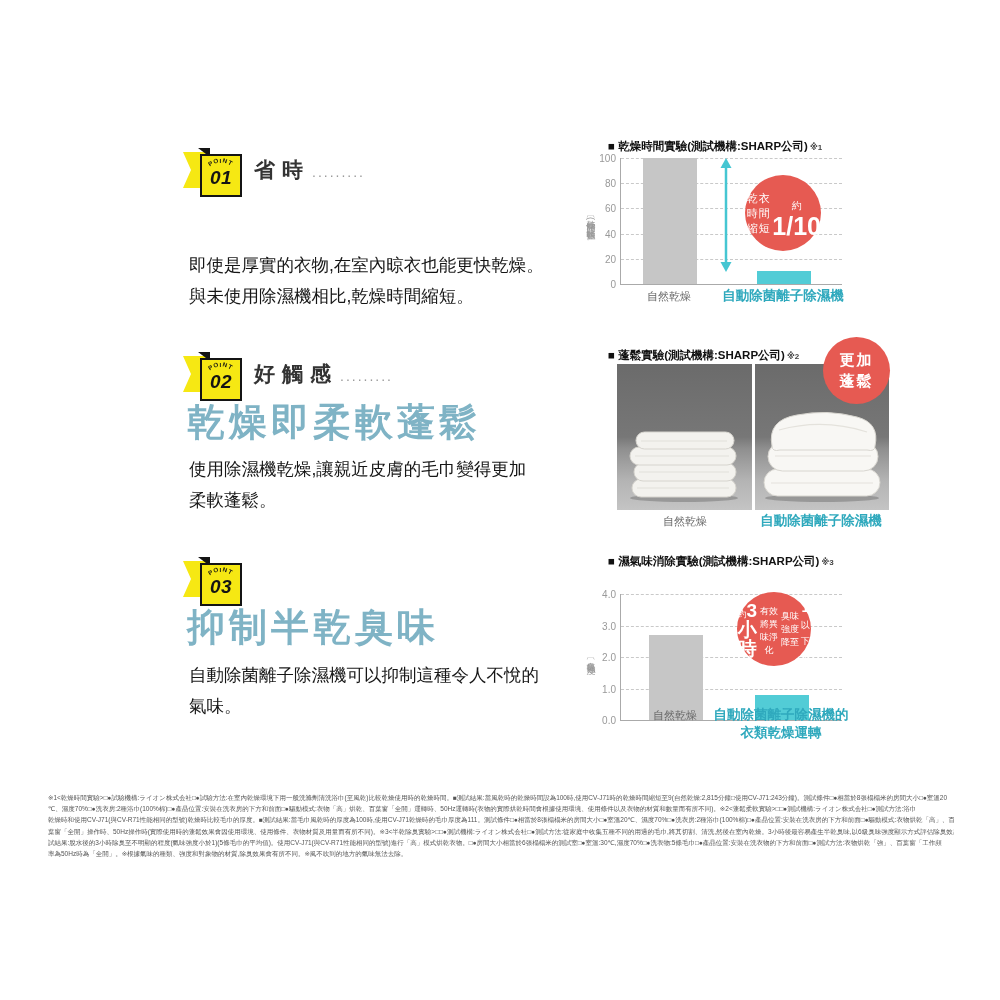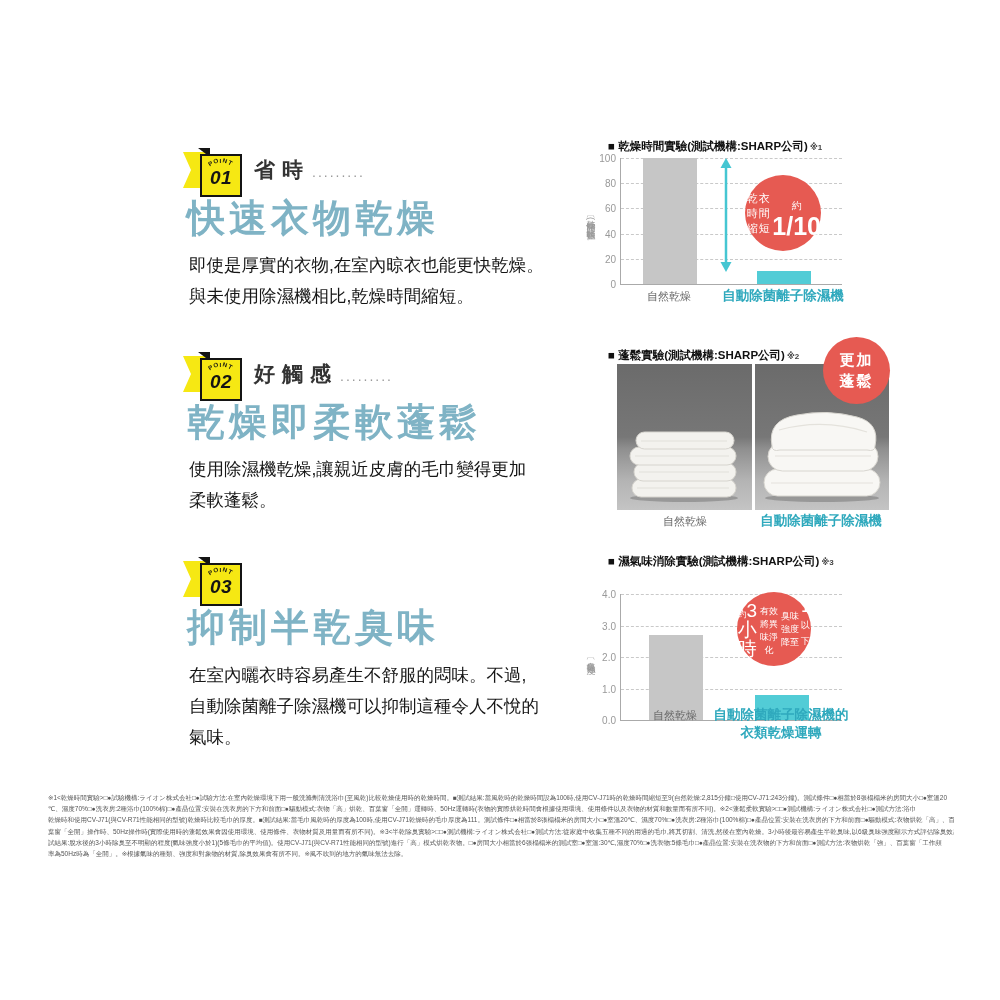--- a/index.html
+++ b/index.html
@@ -69,21 +69,20 @@
         <text font-size="6.2" font-weight="bold" fill="#141414" letter-spacing="1">
           <textPath href="#arc1" startOffset="2">POINT</textPath>
         </text>
       </svg>
       <div class="num">01</div>
     </div>
   </div>
   <div class="sec-label" style="top:156px">
     <span>省時</span><span class="dots">.........</span>
   </div>
-  <div class="sec-heading" style="top:193px">快速衣物乾燥</div>
   <div class="sec-body" style="top:250px">
     <div>即使是厚實的衣物,在室內晾衣也能更快乾燥。</div>
     <div>與未使用除濕機相比,乾燥時間縮短。</div>
   </div>
 
   <div class="panel" style="top:137px;height:175px">
     <div class="c-title">
       <span>■ 乾燥時間實驗(測試機構:SHARP公司)</span><span class="ref">※1</span>
     </div>
     <div class="plot" style="top:21px">
@@ -199,21 +198,20 @@
           </defs>
         <text font-size="6.2" font-weight="bold" fill="#141414" letter-spacing="1">
           <textPath href="#arc3" startOffset="2">POINT</textPath>
         </text>
       </svg>
       <div class="num">03</div>
     </div>
   </div>
   <div class="sec-heading" style="top:602px">抑制半乾臭味</div>
   <div class="sec-body" style="top:660px">
-    <div>在室內曬衣時容易產生不舒服的悶味。不過,</div>
     <div>自動除菌離子除濕機可以抑制這種令人不悅的</div>
     <div>氣味。</div>
   </div>
 
   <div class="panel" style="top:552px;height:210px">
     <div class="c-title">
       <span>■ 濕氣味消除實驗(測試機構:SHARP公司)</span><span class="ref">※3</span>
     </div>
     <div class="plot" style="top:42px">
       <div class="grid" style="top:0"></div>
@@ -224,21 +222,21 @@
       <span class="ytick" style="top:25%">3.0</span>
       <span class="ytick" style="top:50%">2.0</span>
       <span class="ytick" style="top:75%">1.0</span>
       <span class="ytick" style="top:100%">0.0</span>
       <span class="ylab">〔臭氣強度〕</span>
       <div class="bar gray" style="left: 28px; height: 67.5%;"></div>
       <div class="bar teal" style="left: 134px; height: 20%;"></div>
     </div>
     <div class="red-circle" style="left:152px;top:40px;width:74px;height:74px">
       <div style="line-height:1">
-        <span style="font-size:9px">約</span><span style="font-size:19px;font-weight:normal">3小時</span>
+        <span style="font-size:9px">約</span><span style="font-size:19px;font-weight:bold">3小時</span>
       </div>
       <div style="font-size:9px;margin-top:3px">有效將異味淨化</div>
       <div style="font-size:9px;margin-top:1px">臭味強度降至</div>
       <div style="margin-top:3px;line-height:1">
         <span style="font-size:14px;font-weight:bold">1</span><span style="font-size:9px">以下</span><span style="font-size:7px;vertical-align:2px">※</span>
       </div>
     </div>
     <div class="xlab" style="left:90px;top:156px">自然乾燥</div>
     <div class="xlab teal" style="left:196px;top:154px">自動除菌離子除濕機的</div>
     <div class="xlab teal" style="left:196px;top:172px">衣類乾燥運轉</div>

